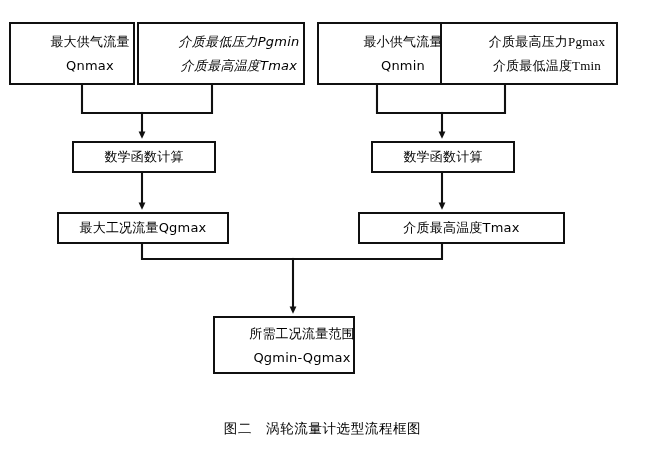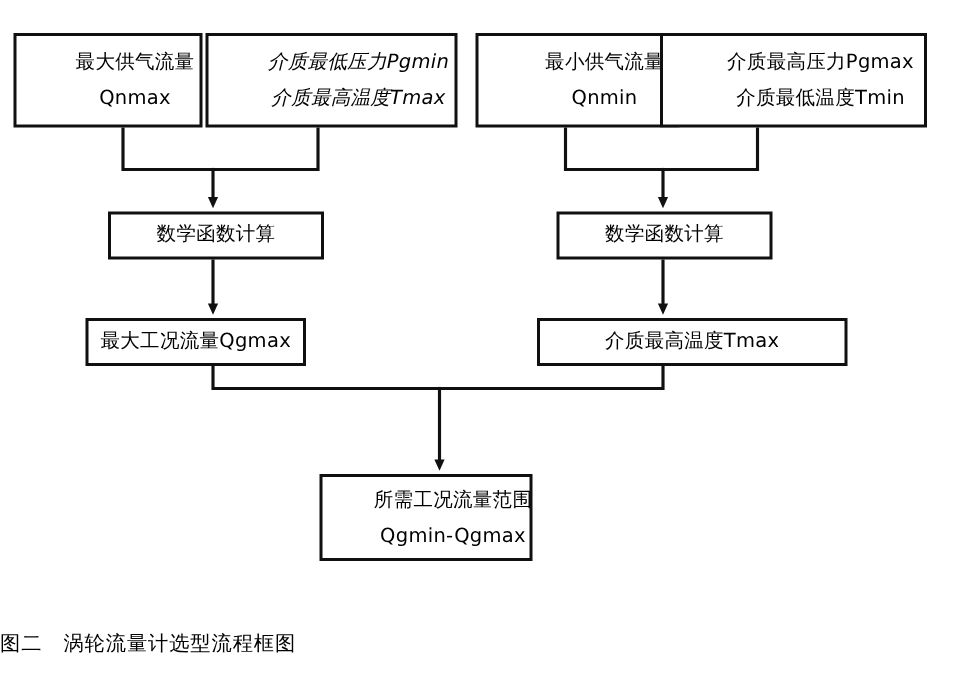--- a/index.html
+++ b/index.html
@@ -45,28 +45,28 @@
     padding-left: 36px;
   }
   .node .line + .line {
     margin-top: 6px;
   }
 
   
   #node-qnmax      { left: 9px;   top: 22px;  width: 126px; height: 63px; }
   #node-pgmin-tmax { left: 137px; top: 22px;  width: 168px; height: 63px; font-style: italic; }
   #node-qnmin      { left: 317px; top: 22px;  width: 136px; height: 63px; }
-  #node-pgmax-tmin { left: 440px; top: 22px;  width: 178px; height: 63px; }
+  #node-pgmax-tmin { left: 440px; top: 22px;  width: 178px; height: 63px; font-family: Liberation Serif, serif; }
 
   
   #node-calc-left  { left: 72px;  top: 141px; width: 144px; height: 32px; }
   #node-calc-right { left: 371px; top: 141px; width: 144px; height: 32px; }
 
   
-  #node-qgmax      { left: 57px;  top: 212px; width: 147px; height: 32px; }
+  #node-qgmax      { left: 57px;  top: 212px; width: 172px; height: 32px; }
   #node-qgmin      { left: 358px; top: 212px; width: 207px; height: 32px; }
 
   
   #node-range      { left: 213px; top: 316px; width: 142px; height: 58px; }
 
   
   #connectors {
     position: absolute;
     left: 0;
     top: 0;
@@ -74,20 +74,21 @@
     height: 460px;
     pointer-events: none;
   }
 
   
   #caption {
     position: absolute;
     left: 0;
     top: 420px;
     width: 645px;
+    text-align: center;
     font-size: 13.5px;
     letter-spacing: 0.6px;
     white-space: pre;
   }
 </style>
 </head>
 <body>
 
 <div id="diagram-root">
 

